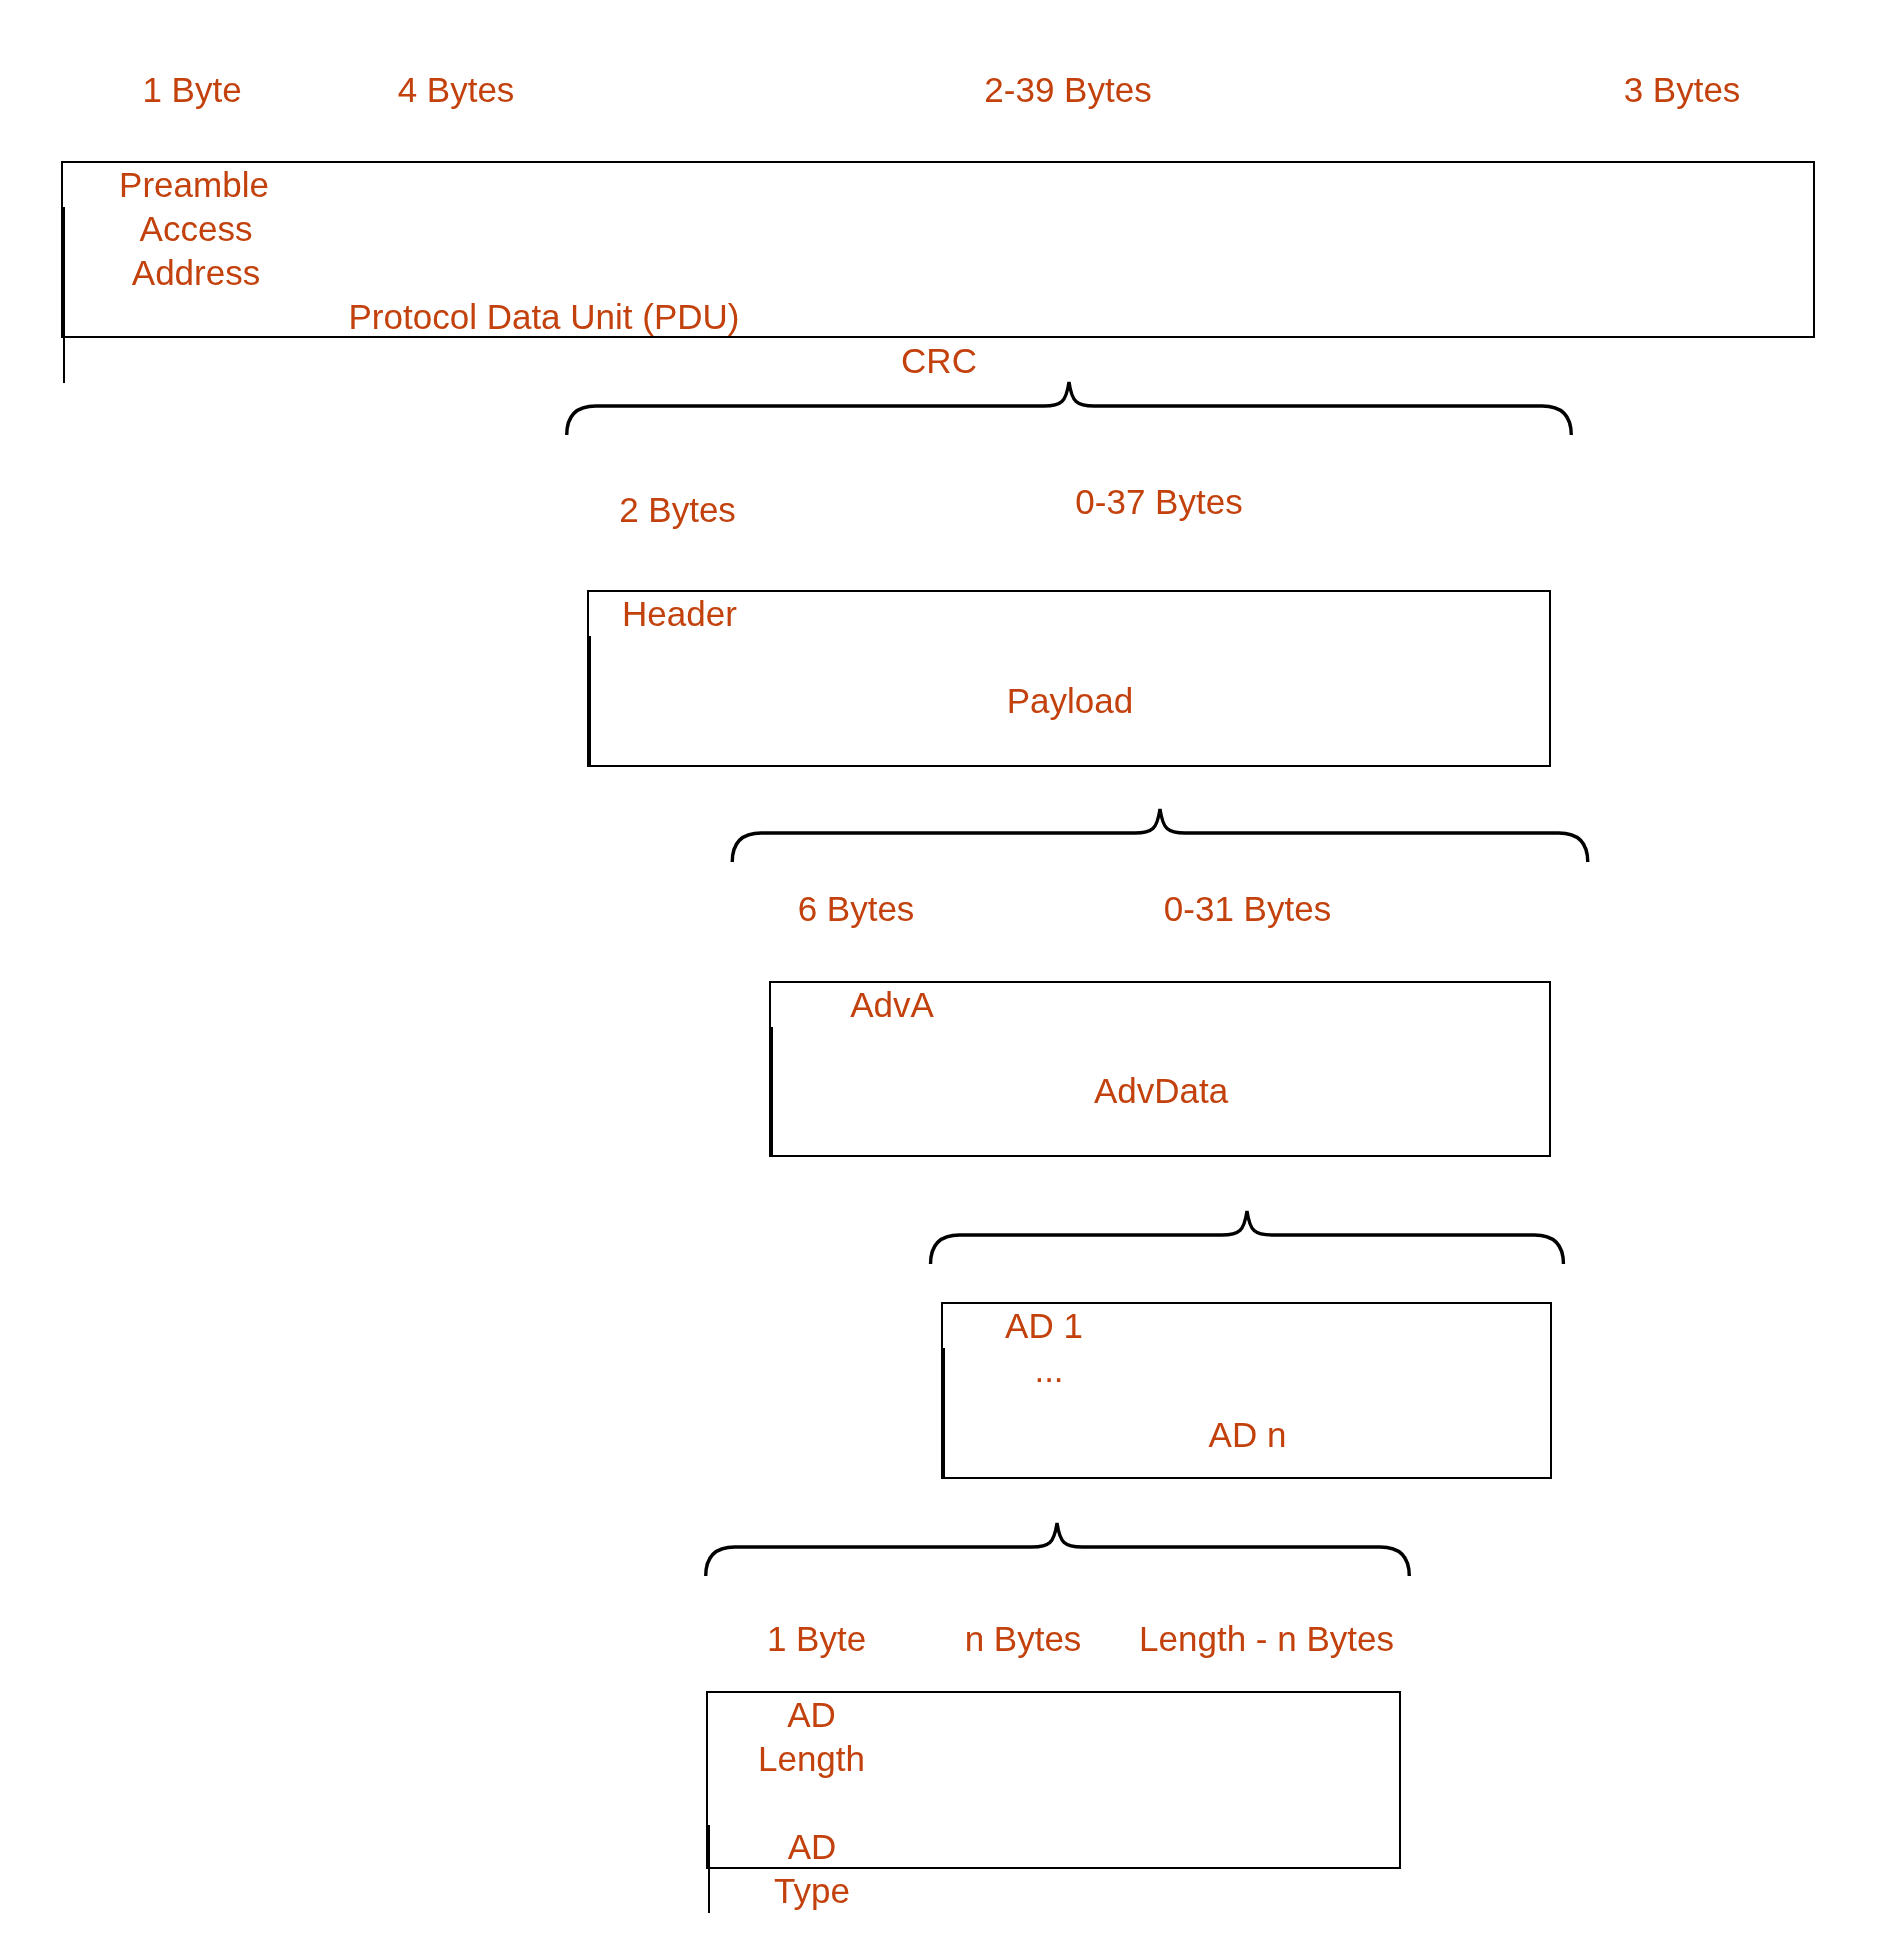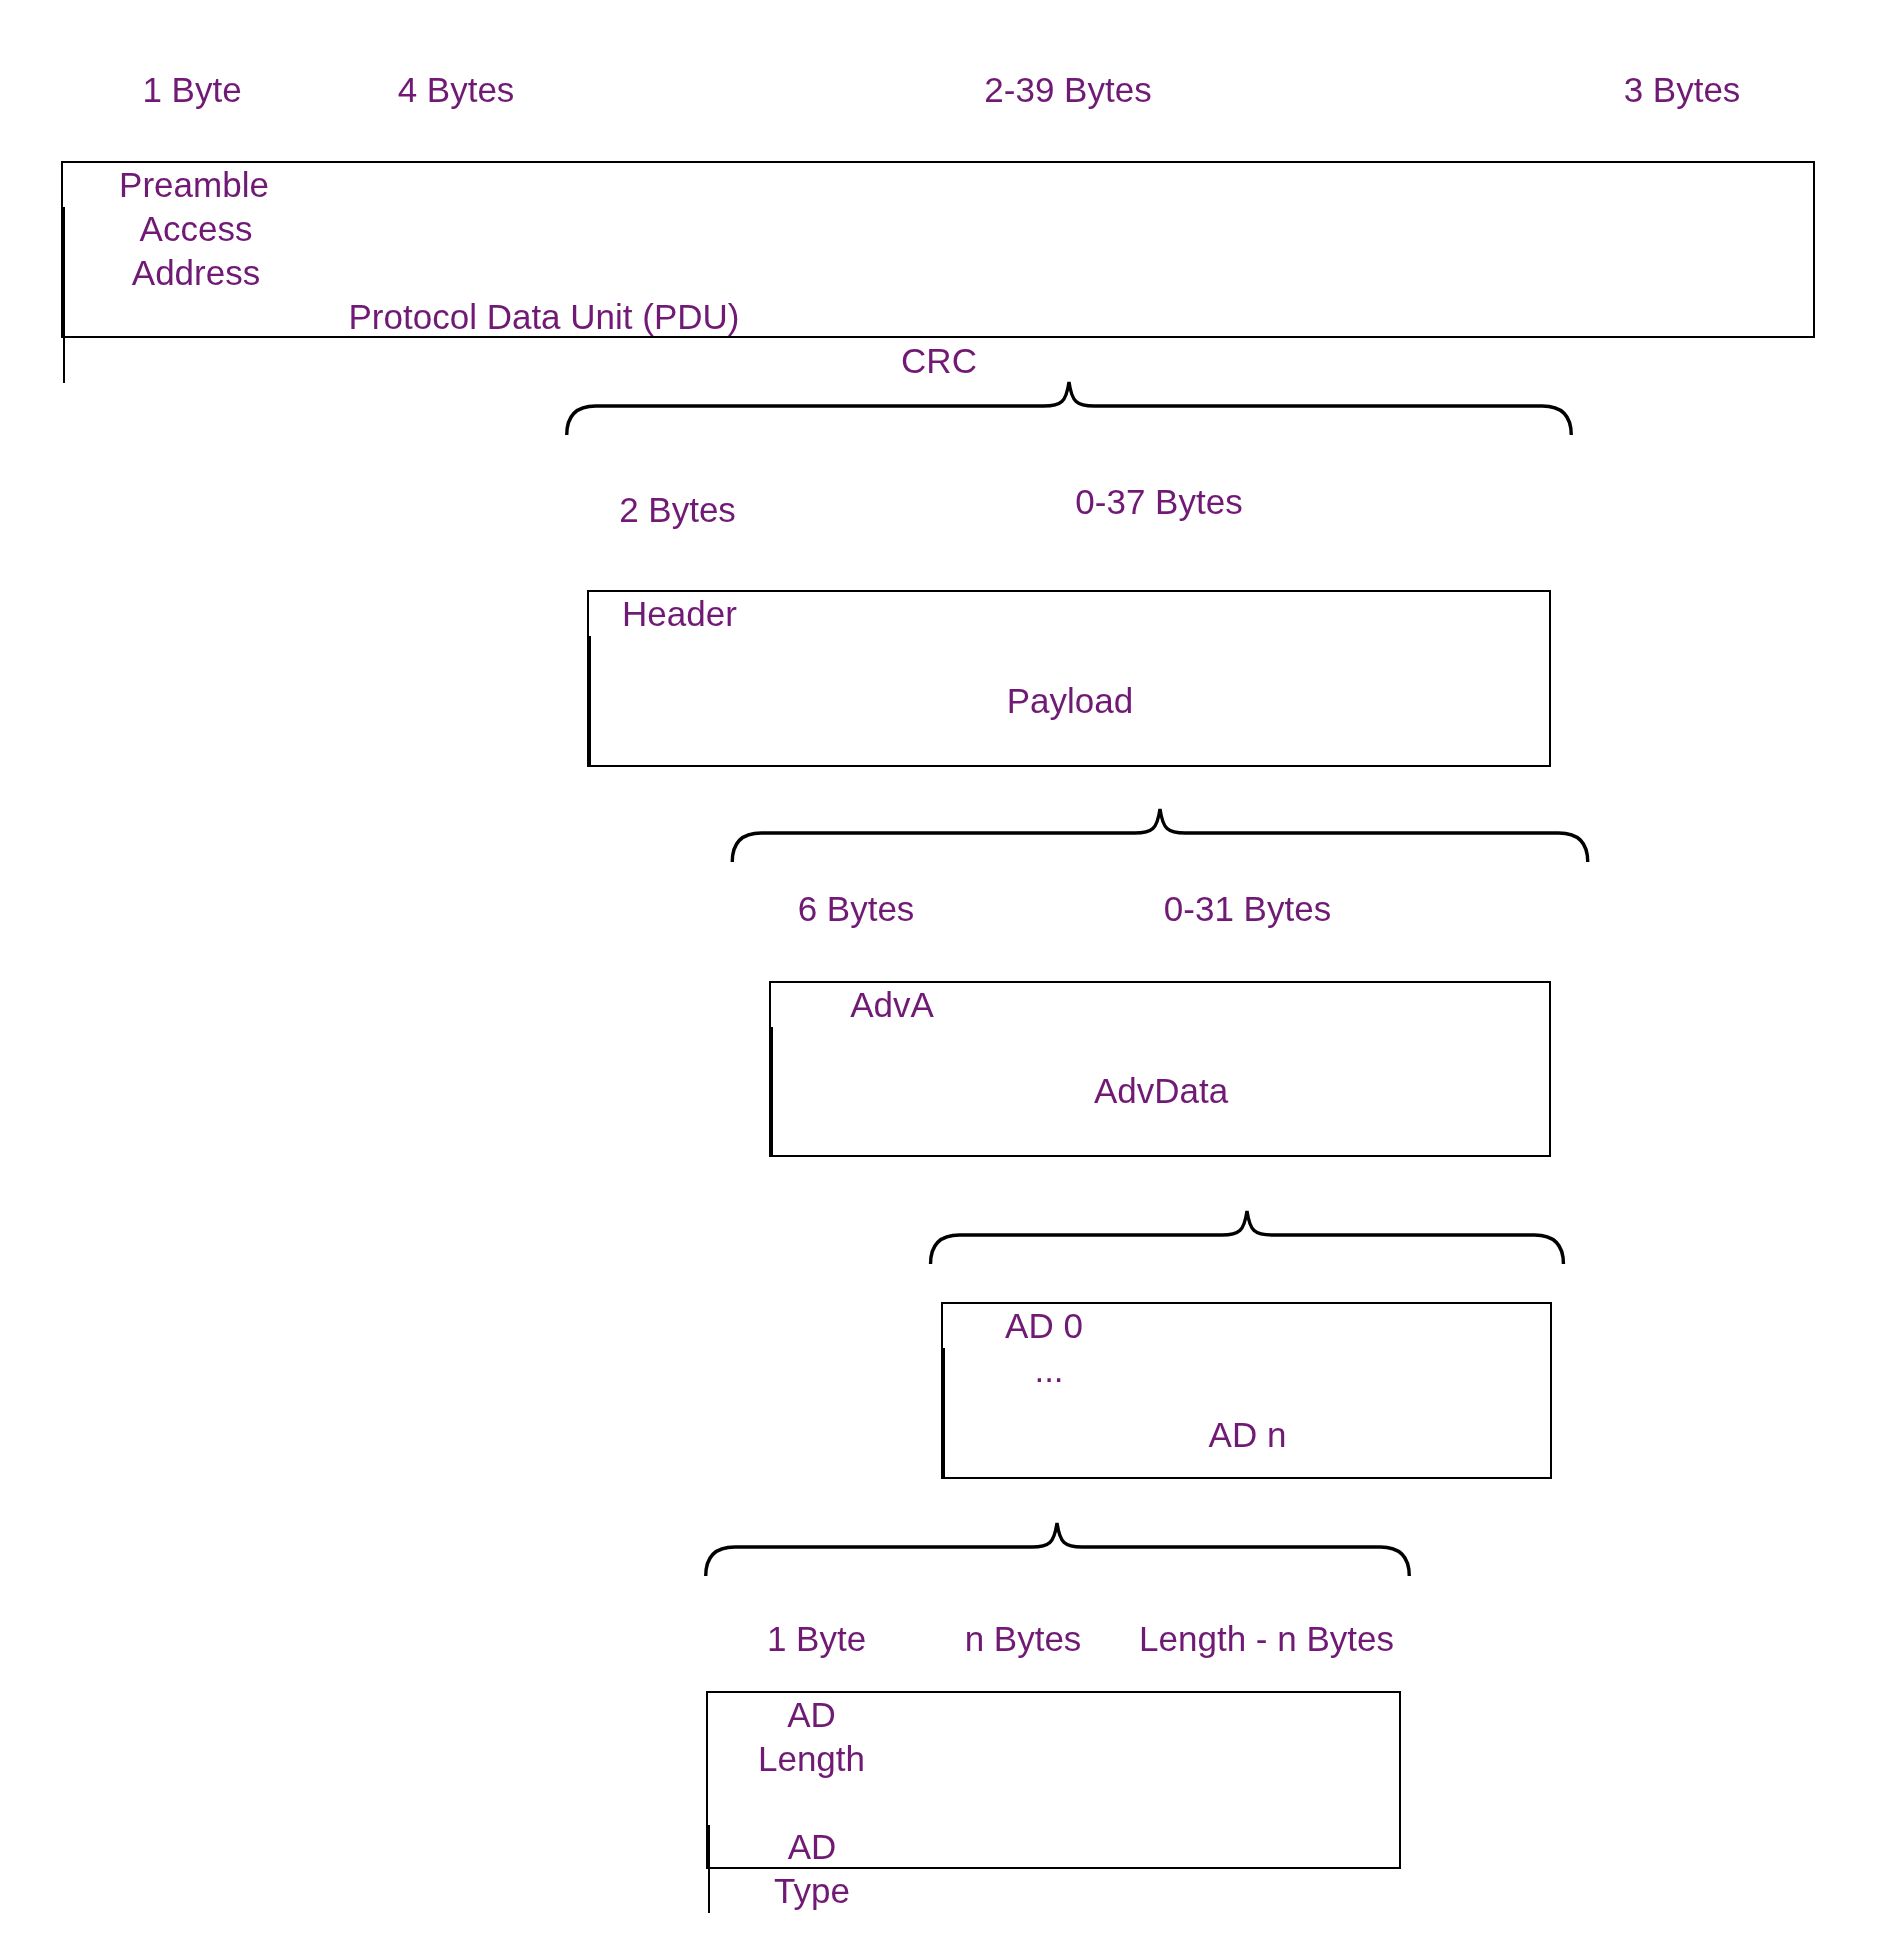--- a/index.html
+++ b/index.html
@@ -6,21 +6,21 @@
     margin: 0;
     padding: 0;
     background: #ffffff;
   }
   .canvas {
     position: relative;
     width: 1902px;
     height: 1946px;
     background: #ffffff;
     font-family: "Liberation Sans", sans-serif;
-    color: #701a75;
+    color: #c2410c;
     overflow: hidden;
   }
   .size-label {
     position: absolute;
     height: 44px;
     line-height: 44px;
     font-size: 35px;
     text-align: center;
     white-space: nowrap;
   }
@@ -96,21 +96,21 @@
   <div class="box" style="left:769px; top:981px; width:782px; height:176px;">
     <div class="cell" style="width:196px;margin-left:23px;">AdvA</div>
     <div class="cell grow">AdvData</div>
   </div>
 
   <svg class="brace" style="left:926px; top:1207px;" width="642" height="60" viewBox="0 0 658 62">
     <path d="M 2 59 Q 2 29 32 29 L 303 29 C 321 29 326 25 329 4 C 332 25 337 29 355 29 L 626 29 Q 656 29 656 59"></path>
   </svg>
 
   <div class="box" style="left:941px; top:1302px; width:611px; height:177px;">
-    <div class="cell" style="width:202px;">AD 0</div>
+    <div class="cell" style="width:202px;">AD 1</div>
     <div class="cell" style="width:210px;">...</div>
     <div class="cell grow">AD n</div>
   </div>
 
   <svg class="brace" style="left:701px; top:1519px;" width="713" height="60" viewBox="0 0 731 62">
     <path d="M 2 59 Q 2 29 32 29 L 339 29 C 357 29 362 25 365 4 C 368 25 373 29 391 29 L 699 29 Q 729 29 729 59"></path>
   </svg>
 
   <div class="size-label" style="left:713px;  top:1617px; width:207px;">1 Byte</div>
   <div class="size-label" style="left:920px;  top:1617px; width:206px;">n Bytes</div>

